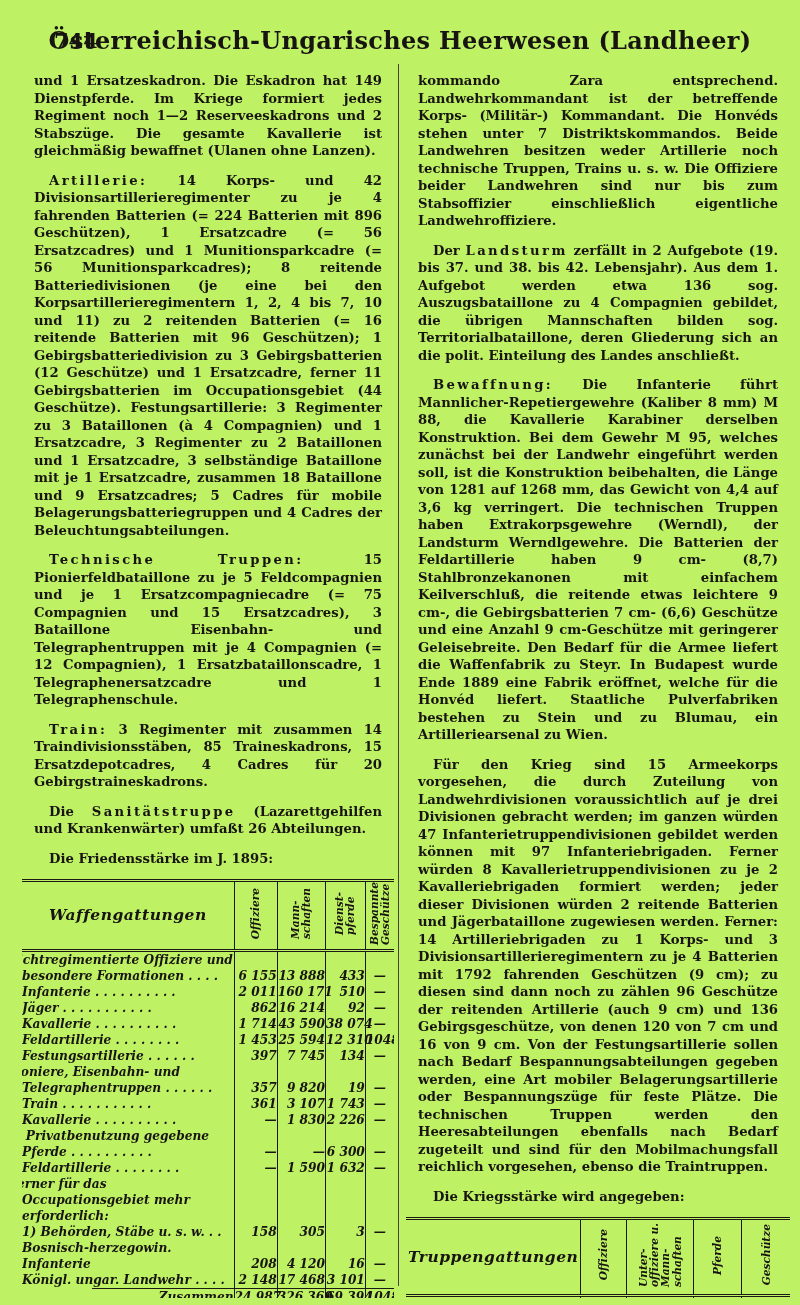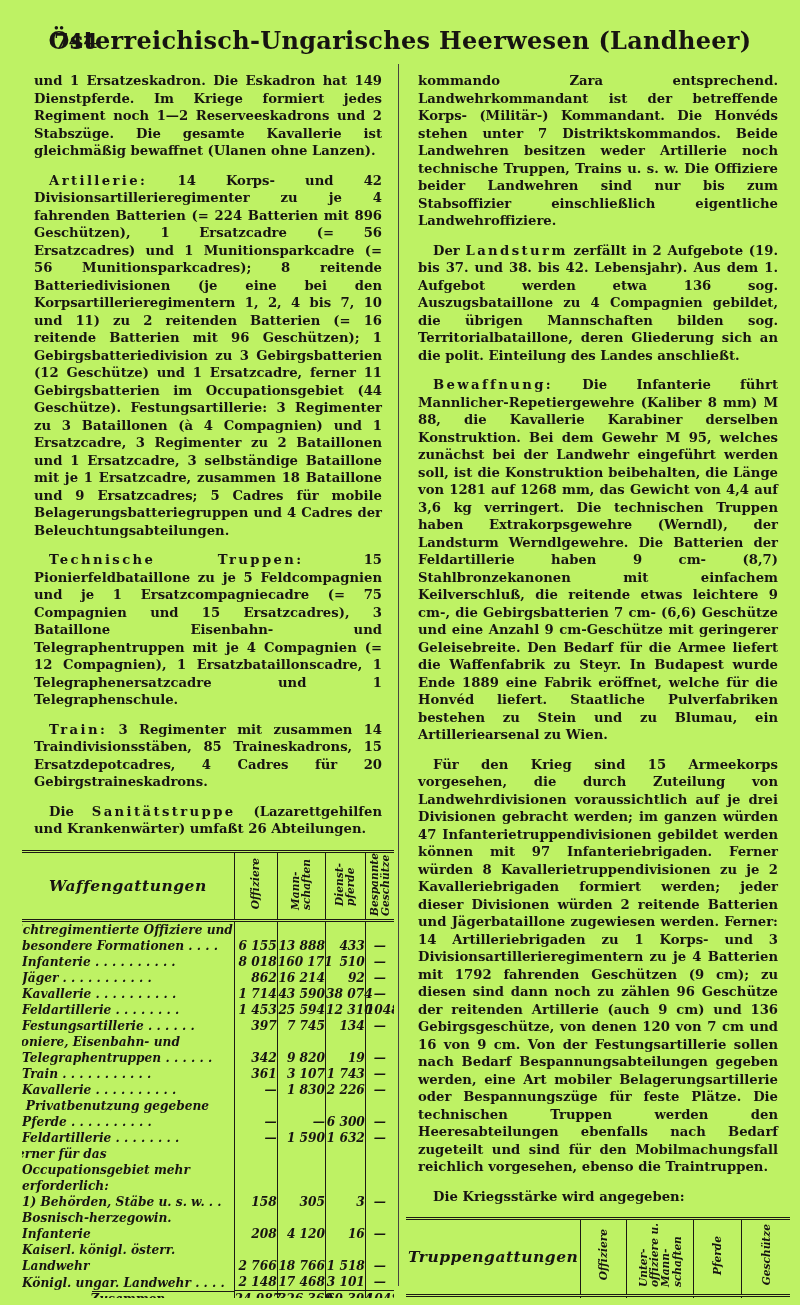--- a/index.html
+++ b/index.html
@@ -29,41 +29,42 @@
   .vhead{display:inline-block;writing-mode:vertical-rl;transform:rotate(180deg);
          white-space:pre-line;font-size:10.6px;line-height:11.2px;text-align:left;font-weight:700;}
   .lbl{text-align:left;padding-right:2px;}
   .hang{padding-left:15px;text-indent:-15px;}
   .sub{padding-left:15px;}
   .subhang{padding-left:28px;text-indent:-13px;}
   .num{text-align:right;padding-right:3px;white-space:nowrap;}
   .dash{text-align:center;padding:0 1px;white-space:nowrap;}
   .totalrow td{position:relative;}
   .totalrow .num,.totalrow .dash{border-top:1px solid #1c1914;}
-  .total-label{text-align:center;padding-right:6px;}
+  .total-label{text-align:right;padding-right:6px;}
   .total-label::before{content:"";position:absolute;left:33%;right:0;top:0;border-top:1px solid #1c1914;}
 </style>
 </head>
 <body>
 
 <div class="page">
 
   <div class="pagehead">
     <span class="pagenum">744</span>
     <span class="pagetitle">Österreichisch-Ungarisches Heerwesen (Landheer)</span>
   </div>
 
   <div class="coldivider"></div>
 
   <div class="col col-left">
     <p class="para noindent"><span>und 1 Ersatzeskadron. Die Eskadron hat 149 Dienstpferde. Im Kriege formiert jedes Regiment noch 1—2 Reserveeskadrons und 2 Stabszüge. Die gesamte Kavallerie ist gleichmäßig bewaffnet (Ulanen ohne Lanzen).</span></p>
     <p class="para"><span class="sperr">Artillerie:</span><span> 14 Korps- und 42 Divisionsartillerieregimenter zu je 4 fahrenden Batterien (= 224 Batterien mit 896 Geschützen), 1 Ersatzcadre (= 56 Ersatzcadres) und 1 Munitionsparkcadre (= 56 Munitionsparkcadres); 8 reitende Batteriedivisionen (je eine bei den Korpsartillerieregimentern 1, 2, 4 bis 7, 10 und 11) zu 2 reitenden Batterien (= 16 reitende Batterien mit 96 Geschützen); 1 Gebirgsbatteriedivision zu 3 Gebirgsbatterien (12 Geschütze) und 1 Ersatzcadre, ferner 11 Gebirgsbatterien im Occupationsgebiet (44 Geschütze). Festungsartillerie: 3 Regimenter zu 3 Bataillonen (à 4 Compagnien) und 1 Ersatzcadre, 3 Regimenter zu 2 Bataillonen und 1 Ersatzcadre, 3 selbständige Bataillone mit je 1 Ersatzcadre, zusammen 18 Bataillone und 9 Ersatzcadres; 5 Cadres für mobile Belagerungsbatteriegruppen und 4 Cadres der Beleuchtungsabteilungen.</span></p>
     <p class="para"><span class="sperr">Technische Truppen:</span><span> 15 Pionierfeldbataillone zu je 5 Feldcompagnien und je 1 Ersatzcompagniecadre (= 75 Compagnien und 15 Ersatzcadres), 3 Bataillone Eisenbahn- und Telegraphentruppen mit je 4 Compagnien (= 12 Compagnien), 1 Ersatzbataillonscadre, 1 Telegraphenersatzcadre und 1 Telegraphenschule.</span></p>
     <p class="para"><span class="sperr">Train:</span><span> 3 Regimenter mit zusammen 14 Traindivisionsstäben, 85 Traineskadrons, 15 Ersatzdepotcadres, 4 Cadres für 20 Gebirgstraineskadrons.</span></p>
     <p class="para"><span>Die </span><span class="sperr">Sanitätstruppe</span><span> (Lazarettgehilfen und Krankenwärter) umfaßt 26 Abteilungen.</span></p>
+    <p class="para"><span>Die Friedensstärke im J. 1895:</span></p>
 
     <table class="stat t1">
       <colgroup>
         <col style="width:57%">
           <col style="width:11.6%">
           <col style="width:13%">
           <col style="width:10.7%">
           <col style="width:7.7%">
       </colgroup>
       <thead>
@@ -81,21 +82,21 @@
       <tbody>
         <tr>
             <td class="lbl hang">Nichtregimentierte Offiziere und besondere Formationen . . . .</td>
             <td class="num">6 155</td>
             <td class="num">13 888</td>
             <td class="num">433</td>
             <td class="dash">—</td>
           </tr>
         <tr>
             <td class="lbl">Infanterie . . . . . . . . . .</td>
-            <td class="num">8 018</td>
+            <td class="num">2 011</td>
             <td class="num">160 171</td>
             <td class="num">510</td>
             <td class="dash">—</td>
           </tr>
         <tr>
             <td class="lbl">Jäger . . . . . . . . . . .</td>
             <td class="num">862</td>
             <td class="num">16 214</td>
             <td class="num">92</td>
             <td class="dash">—</td>
@@ -116,21 +117,21 @@
           </tr>
         <tr>
             <td class="lbl">Festungsartillerie . . . . . .</td>
             <td class="num">397</td>
             <td class="num">7 745</td>
             <td class="num">134</td>
             <td class="dash">—</td>
           </tr>
         <tr>
             <td class="lbl hang">Pioniere, Eisenbahn- und Telegraphentruppen . . . . . .</td>
-            <td class="num">342</td>
+            <td class="num">357</td>
             <td class="num">9 820</td>
             <td class="num">19</td>
             <td class="dash">—</td>
           </tr>
         <tr>
             <td class="lbl">Train . . . . . . . . . . .</td>
             <td class="num">361</td>
             <td class="num">3 107</td>
             <td class="num">1 743</td>
             <td class="dash">—</td>
@@ -168,27 +169,20 @@
             <td class="num">158</td>
             <td class="num">305</td>
             <td class="num">3</td>
             <td class="dash">—</td>
           </tr>
         <tr>
             <td class="lbl">Bosnisch-herzegowin. Infanterie</td>
             <td class="num">208</td>
             <td class="num">4 120</td>
             <td class="num">16</td>
-            <td class="dash">—</td>
-          </tr>
-        <tr>
-            <td class="lbl">Kaiserl. königl. österr. Landwehr</td>
-            <td class="num">2 766</td>
-            <td class="num">18 766</td>
-            <td class="num">1 518</td>
             <td class="dash">—</td>
           </tr>
         <tr>
             <td class="lbl">Königl. ungar. Landwehr . . . .</td>
             <td class="num">2 148</td>
             <td class="num">17 468</td>
             <td class="num">3 101</td>
             <td class="dash">—</td>
           </tr>
         <tr class="totalrow">

